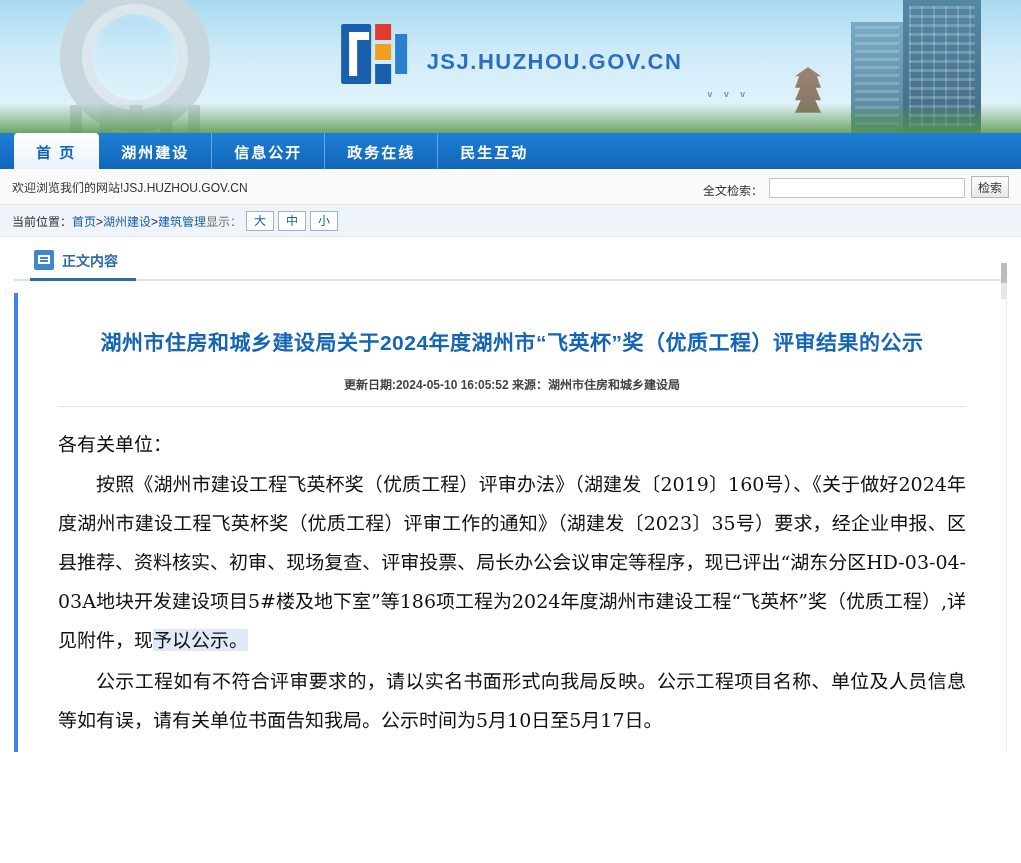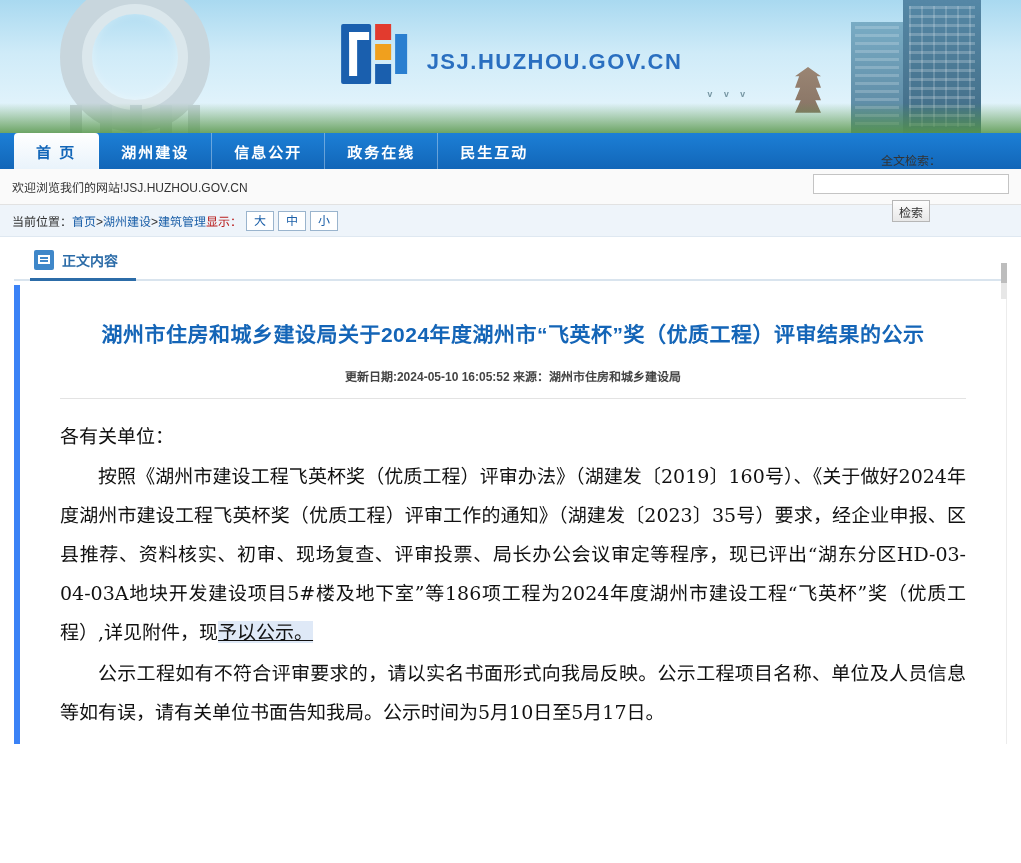--- a/index.html
+++ b/index.html
@@ -113,21 +113,21 @@
     border-radius: 4px 4px 0 0;
   }
 
   
   .welcome {
     height: 36px; background: #fafafa; border-bottom: 1px solid #e2e2e2;
     display: flex; align-items: center; justify-content: space-between;
     padding: 0 12px;
     font-size: 12px; color: #333;
   }
-  .search-box { display: flex; align-items: center; gap: 6px; flex-direction: column; }
+  .search-box { display: flex; align-items: flex-end; gap: 6px; }
   .search-label { font-size: 12px; color: #333; }
   .search-input {
     width: 196px; height: 20px; border: 1px solid #c4c4c4; background: #fff;
     font-size: 12px; padding: 0 4px;
   }
   .search-btn {
     height: 22px; min-width: 36px; font-size: 12px;
     border: 1px solid #b6b6b6; background: linear-gradient(180deg,#fdfdfd,#e8e8e8);
     cursor: pointer; color:#333;
   }
@@ -138,21 +138,21 @@
     display: flex; align-items: center; justify-content: flex-start;
     padding: 0 12px; font-size: 12px; color: #333;
   }
   .crumbbar a { color: #1b5fa8; text-decoration: none; }
   .fontsize { display: flex; align-items: center; gap: 4px; font-size: 12px; }
   .fs-btn {
     border: 1px solid #9ab4cd; background: #fff; color: #1b5fa8;
     width: 28px; height: 20px; line-height: 18px; text-align: center;
     font-size: 12px; cursor: pointer;
   }
-  .fs-label { color:#b91c1c; }
+  .fs-label { color:#737373; }
 
   
   .content {
     background: #ffffff;
     padding: 0 14px 0 14px;
   }
   .tabstrip {
     display: flex; align-items: flex-end;
     border-bottom: 2px solid #d9e4ee;
     height: 44px;
@@ -184,24 +184,24 @@
     z-index:2;
   }
   .scroll-track {
     position:absolute; right:0; top:26px; width: 6px; height: 36px; background:#e7e7e7;
   }
   .scroll-thumb {
     position:absolute; right:0; top:26px; width: 6px; height: 20px; background:#bdbdbd;
   }
 
   .article {
-    margin: 4px auto;
+    margin: 12px auto;
     width: 100%;
     padding: 34px 40px 10px 40px;
-    border-left: 6px solid #3b82f6;
+    border-left: 4px solid #3b82f6;
     border-right: 1px solid #ececec;
   }
   .art-title {
     text-align: center;
     color: #1465b7;
     font-size: 21px;
     font-weight: bold;
     line-height: 1.5;
     letter-spacing: .5px;
   }
@@ -216,21 +216,21 @@
   .art-body {
     font-family: "DejaVu Serif", "Liberation Serif", serif;
     font-size: 19px;
     line-height: 2.05;
     color: #111;
     margin-top: 18px;
     text-align: justify;
   }
   .art-body p { margin: 0 0 2px 0; }
   .indent { text-indent: 2em; }
-  .hl { background: #dfe9f7; text-decoration: underline; }
+  .hl { background: #dfe9f7; }
 </style>
 </head>
 <body>
 
 <div class="page">
 
   <div class="banner">
     <div class="sky"></div>
     <div class="bldg-ring"></div>
     <div class="bldg-ring2"></div>

